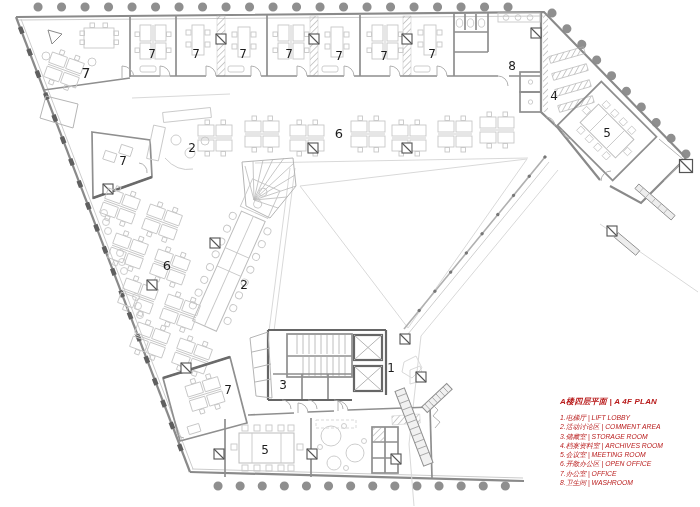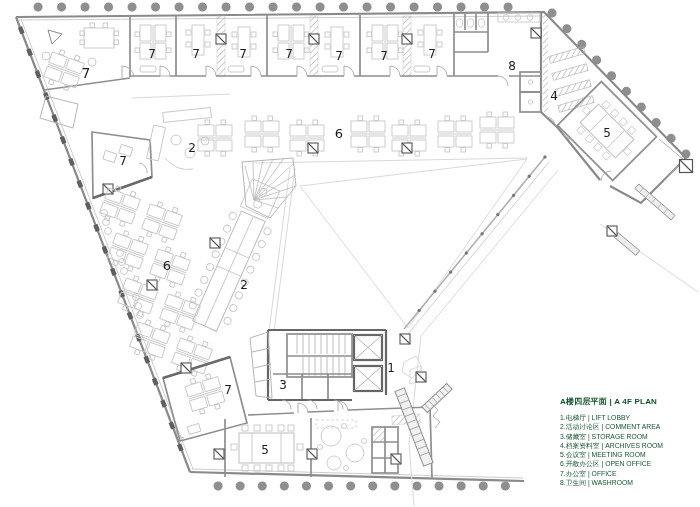--- a/index.html
+++ b/index.html
@@ -11,21 +11,21 @@
   
   .outer{stroke:#8a8a8a;stroke-width:2.2;fill:none;}
   .outer2{stroke:#cccccc;stroke-width:1;fill:none;}
   .wall{stroke:#8f8f8f;stroke-width:1.7;fill:none;}
   .walld{stroke:#666666;stroke-width:2.2;fill:none;}
   .thin{stroke:#b5b5b5;stroke-width:1;fill:none;}
   .furn{stroke:#bdbdbd;stroke-width:1;fill:#ffffff;}
   .furn2{stroke:#c7c7c7;stroke-width:.9;fill:none;}
   .lite{stroke:#d9d9d9;stroke-width:1;fill:none;}
   .door{stroke:#a8a8a8;stroke-width:.9;fill:none;}
-  #legend{position:absolute;left:560px;top:396px;width:138px;color:#14532d;}
+  #legend{position:absolute;left:560px;top:396px;width:138px;color:#b91c1c;font-style:italic;}
   #legend .ttl{font-weight:bold;font-size:8px;letter-spacing:.2px;margin-bottom:6px;white-space:nowrap;}
   #legend .li{font-size:6.8px;line-height:9.3px;white-space:nowrap;}
 </style>
 </head>
 <body>
 
 <div id="stage">
 
 <svg id="plan" width="700" height="507" viewBox="0 0 700 507">
   <defs>

